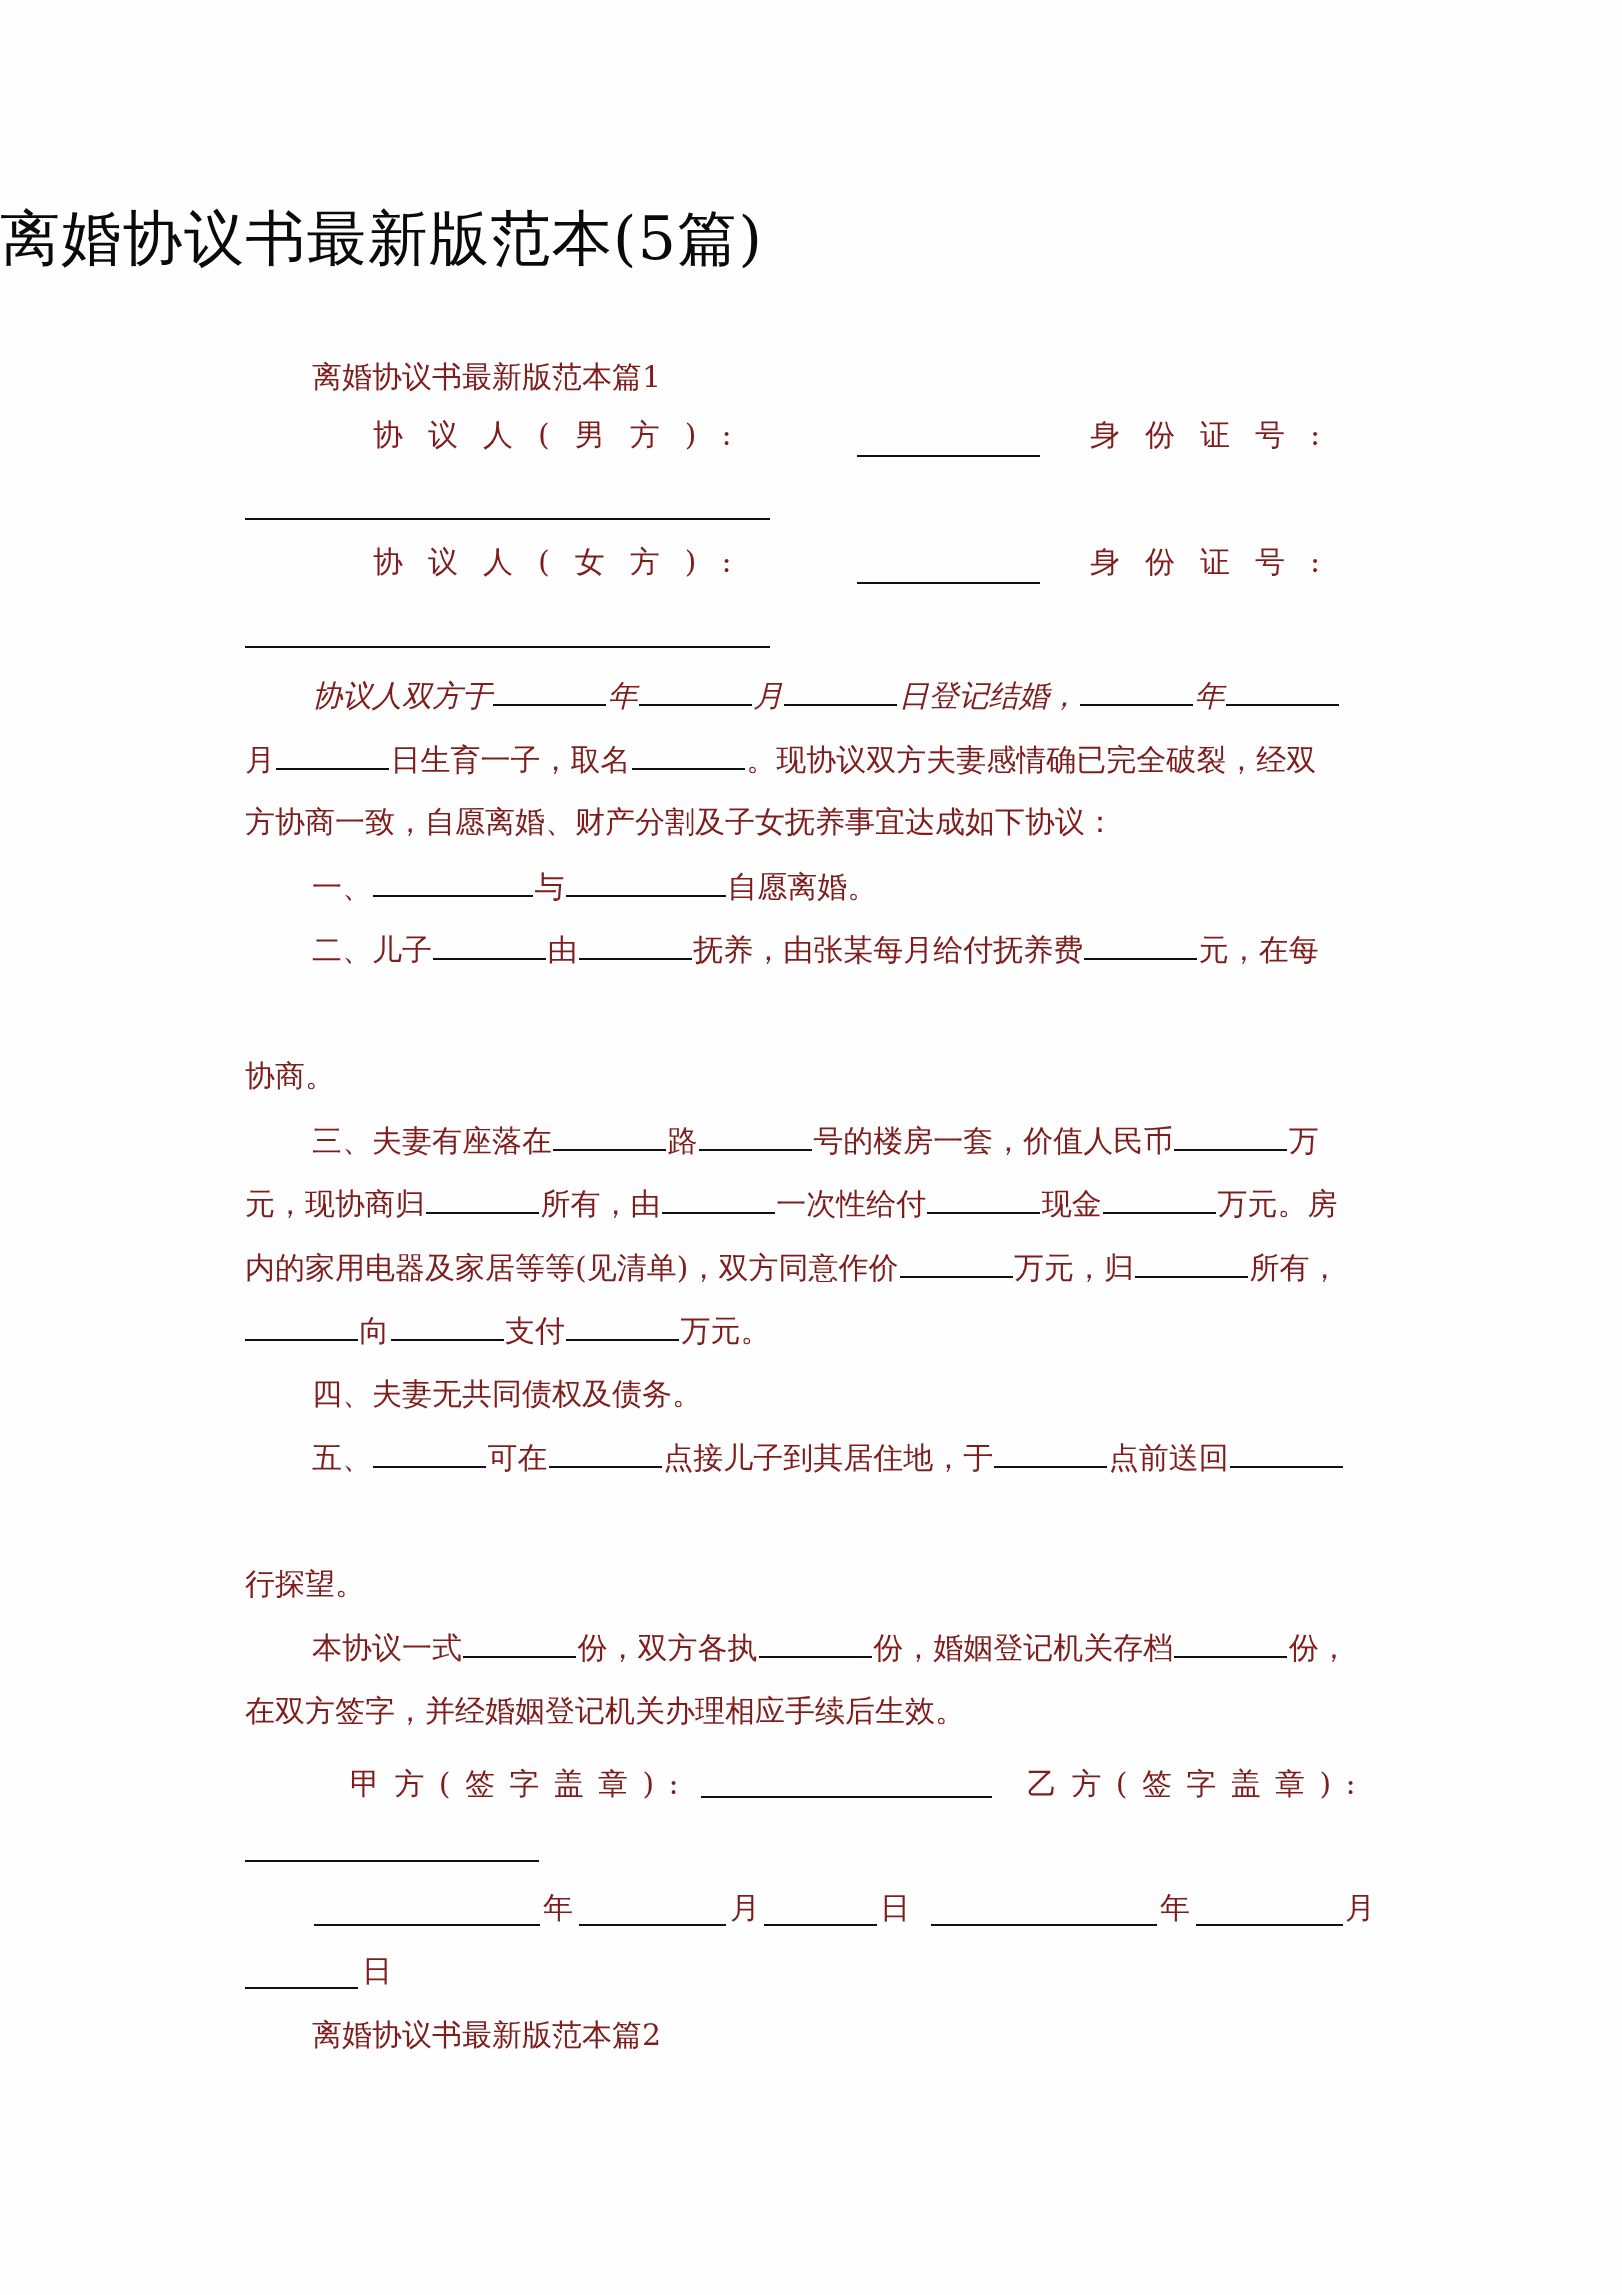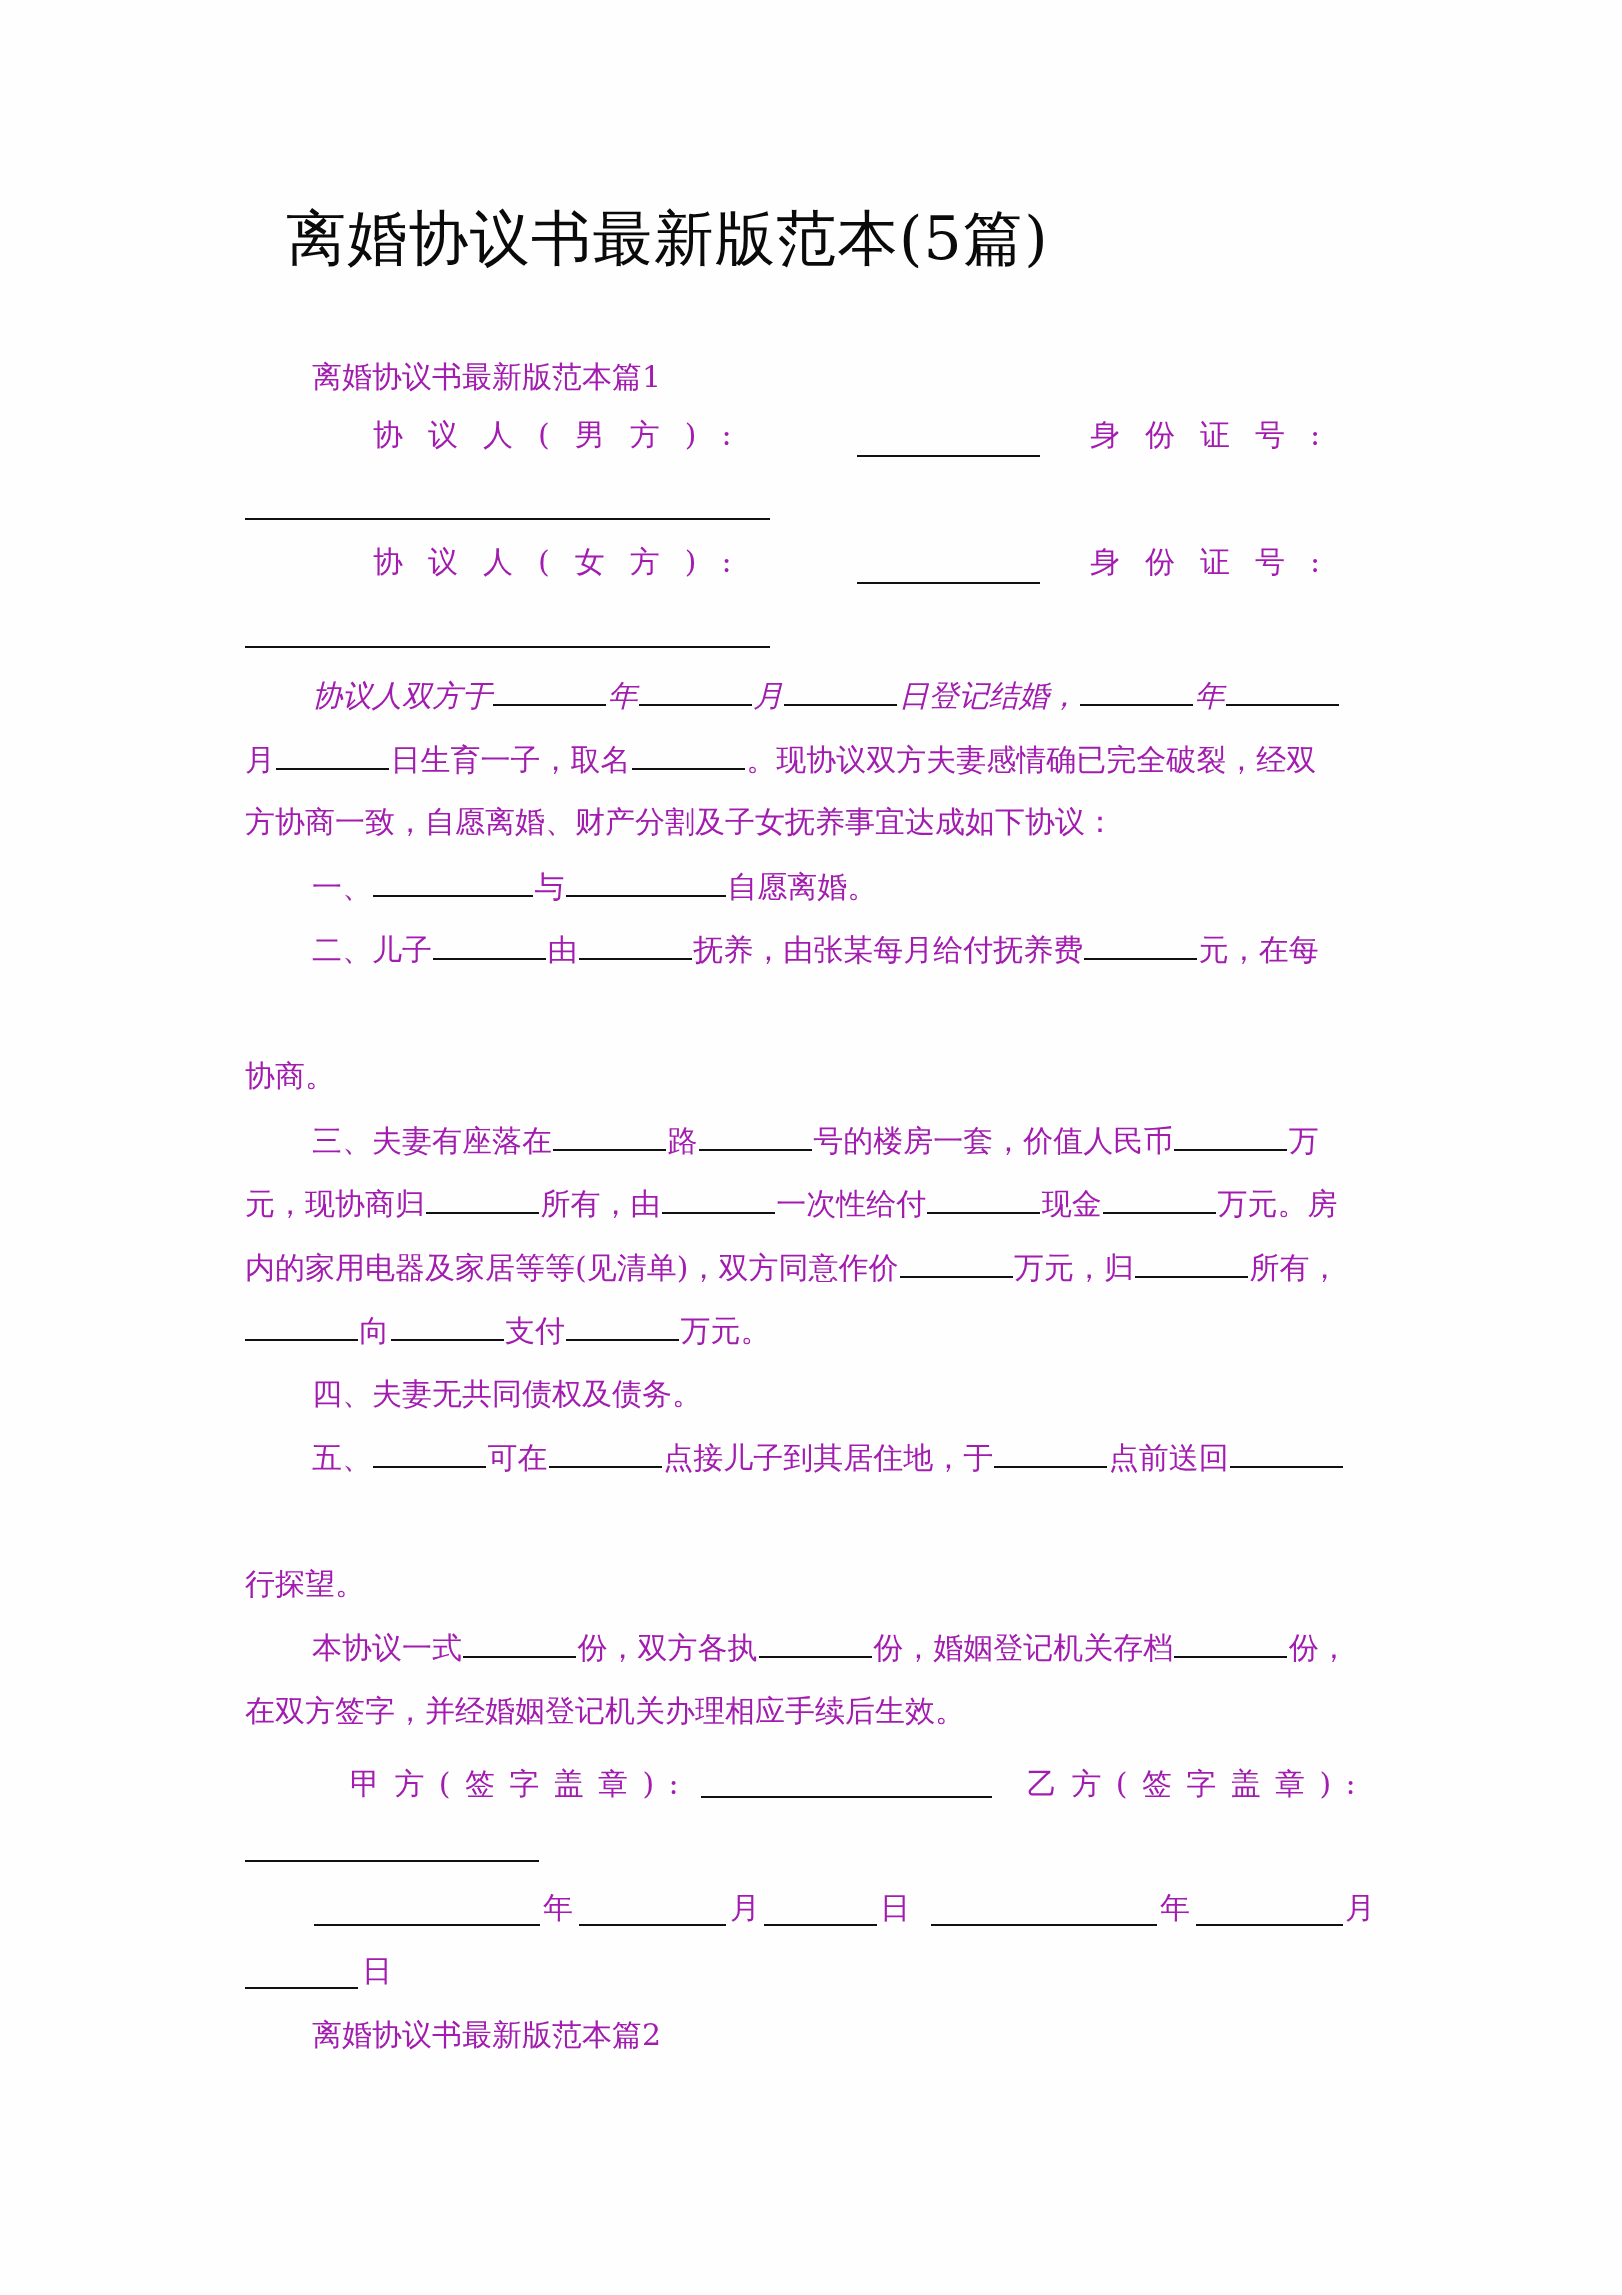--- a/index.html
+++ b/index.html
@@ -1,22 +1,22 @@
 <!DOCTYPE html>
 <html style="font-size:10.5px"><head>
   <meta charset="utf-8">
   <style>
     html, body { margin: 0; padding: 0; background: #ffffff; }
     body { width: 1623px; height: 2295px; position: relative; overflow: hidden;
       font-family: "DejaVu Serif", "Liberation Serif", serif; color: #111; }
     .page { position: absolute; left: 0; top: 0; width: 1623px; height: 2295px; background: #fefefe; }
-    .title { position: absolute; left: 0; width: 1335px; top: 196px; text-align: center;
+    .title { position: absolute; left: 0; width: 1335px; top: 196px; text-align: left;
       font-size: 60px; line-height: 85px; letter-spacing: 1.3px; color: #0a0a0a; }
     .line { position: absolute; left: 245px; width: 1135px; font-size: 30px; line-height: 39px;
-      white-space: nowrap; color: #a21caf; }
+      white-space: nowrap; color: #7f1d1d; }
     .indent { left: 312px; }
     .blank { display: inline-block; border-bottom: 2px solid #111; height: 29px; vertical-align: baseline; margin: 0 1.3px; }
     .spaced { letter-spacing: 25px; }
     .rule { position: absolute; height: 0; border-top: 2px solid #111; }
     .b6 { width: 113px; }
   </style>
 </head>
 <body>
 
 <div class="page">

